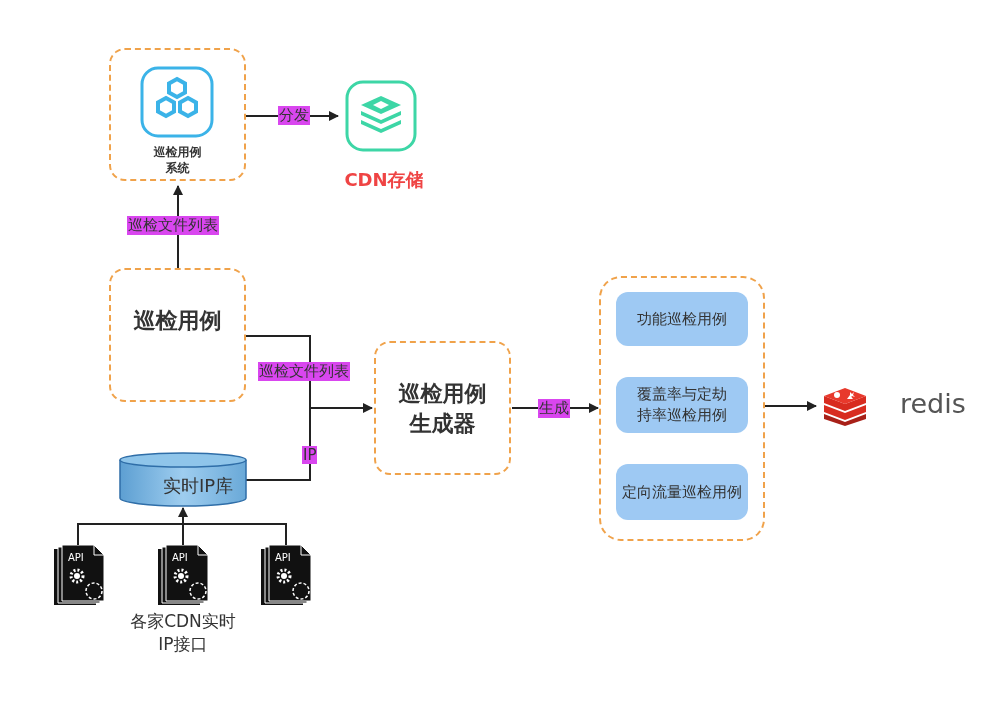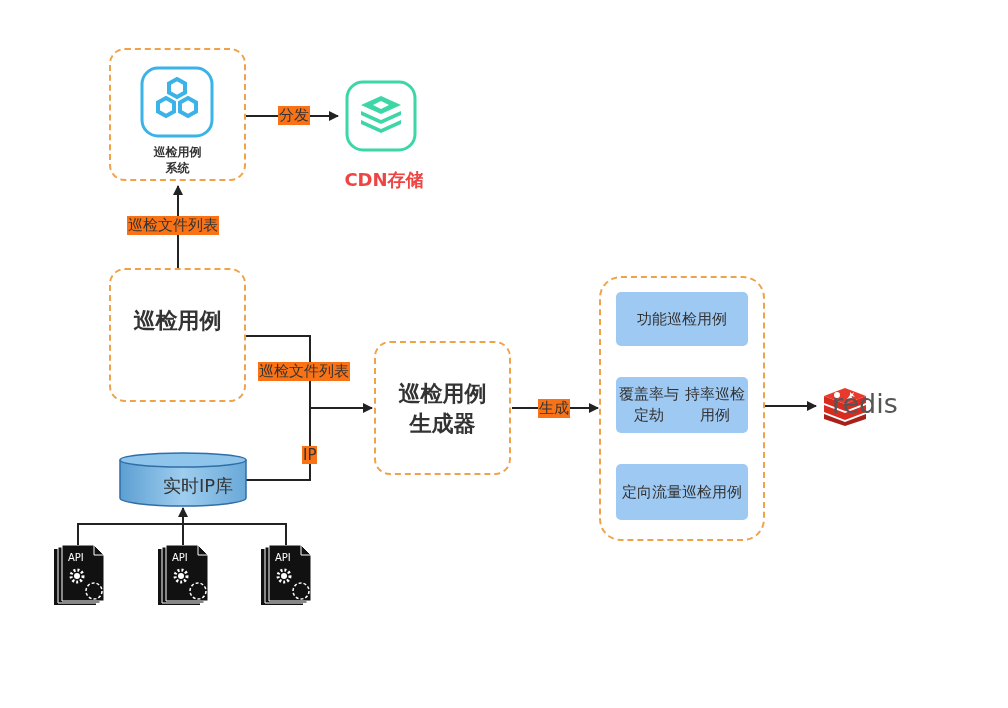--- a/index.html
+++ b/index.html
@@ -1,21 +1,21 @@
 <!DOCTYPE html>
 <html><head>
 <meta charset="utf-8">
 <style>
   html,body{margin:0;padding:0;background:#fff;}
   body{width:1008px;height:708px;position:relative;overflow:hidden;font-family:"DejaVu Sans",sans-serif;color:#333;}
   .abs{position:absolute;}
   .dash-box{position:absolute;border:2px dashed #f0a24a;border-radius:16px;box-sizing:border-box;background:#fff;}
   .bold-label{position:absolute;font-weight:bold;font-size:22px;color:#333;text-align:center;line-height:30px;}
-  .edge-label{position:absolute;font-size:15px;color:#333;background:#f97316;padding:0 1px;white-space:nowrap;}
-  .blue-card{position:absolute;background:#9ec9f3;border-radius:5px;font-size:15px;color:#333;text-align:center;display:flex;align-items:center;justify-content:center;line-height:21px;font-family:Liberation Serif, serif;}
+  .edge-label{position:absolute;font-size:15px;color:#333;background:#d946ef;padding:0 1px;white-space:nowrap;}
+  .blue-card{position:absolute;background:#9ec9f3;border-radius:12px;font-size:15px;color:#333;text-align:center;display:flex;align-items:center;justify-content:center;line-height:21px;font-family:Liberation Serif, serif;}
   svg.lines{position:absolute;left:0;top:0;}
 </style>
 </head>
 <body>
 
 <svg class="lines" width="1008" height="708">
   <defs>
     <marker id="arr" markerWidth="10" markerHeight="10" refX="9" refY="5" orient="auto" markerUnits="userSpaceOnUse">
       <path d="M0,0 L10,5 L0,10 z" fill="#222"></path>
     </marker>
@@ -76,39 +76,39 @@
   <div>巡检用例</div>
   <div>生成器</div>
 </div>
 
 <div class="edge-label" style="left:538px;top:399px;">生成</div>
 
 <div class="dash-box" style="left:599px;top:276px;width:166px;height:265px;border-radius:22px;"></div>
 <div class="blue-card" style="left:616px;top:292px;width:132px;height:54px;">
   <span>功能巡检用例</span>
 </div>
-<div class="blue-card" style="left:616px;top:377px;width:132px;height:56px;flex-direction:row;">
+<div class="blue-card" style="left:616px;top:377px;width:132px;height:56px;flex-direction:column;">
   <span>覆盖率与定劫</span>
   <span>持率巡检用例</span>
 </div>
 <div class="blue-card" style="left:616px;top:464px;width:132px;height:56px;flex-direction:row;">
   <span>定向流量巡检</span>
   <span>用例</span>
 </div>
 
 <svg class="abs" style="left:820px;top:386px;" width="50" height="40" viewBox="0 0 50 40">
   <path d="M4,28 L25,36 L46,28 L46,33 L25,40 L4,33 z" fill="#a82018"></path>
   <path d="M4,19 L25,27 L46,19 L46,26 L25,34 L4,26 z" fill="#d82c20"></path>
   <path d="M4,10 L25,18 L46,10 L46,17 L25,25 L4,17 z" fill="#d82c20"></path>
   <path d="M4,10 L25,2 L46,10 L25,18 z" fill="#e8392c"></path>
   <circle cx="17" cy="9" r="3" fill="#fff"></circle>
   <path d="M30,6 L32,8 L34,6 L33,9 L35,11 L32,10 L30,12 L30,9 z" fill="#fff"></path>
   <path d="M27,13 L33,13 L30,9 z" fill="#fff"></path>
 </svg>
-<div class="abs" style="left:832px;top:388px;font-size:27px;color:#555;">redis</div>
+<div class="abs" style="left:900px;top:388px;font-size:27px;color:#555;">redis</div>
 
 <svg class="abs" style="left:118px;top:452px;" width="130" height="58" viewBox="0 0 130 58">
   <defs>
     <linearGradient id="dbg" x1="0" y1="0" x2="1" y2="0">
       <stop offset="0" stop-color="#5d9fd2"></stop>
       <stop offset="0.5" stop-color="#9ecdef"></stop>
       <stop offset="1" stop-color="#6aa9d8"></stop>
     </linearGradient>
   </defs>
   <path d="M2,8 L2,46 A63,8 0 0 0 128,46 L128,8" fill="url(#dbg)" stroke="#2f6ea8" stroke-width="1.5"></path>
@@ -146,13 +146,15 @@
     <path d="M4,2 L36,2 L46,12 L46,58 L4,58 z" fill="#111" stroke="#fff" stroke-width="1"></path>
     <path d="M8,0 L40,0 L50,10 L50,56 L8,56 z" fill="#111" stroke="#fff" stroke-width="1"></path>
     <path d="M40,0 L40,10 L50,10" fill="none" stroke="#fff" stroke-width="1"></path>
     <text x="14" y="16" fill="#fff" font-size="10" font-family="DejaVu Sans, sans-serif">API</text>
     <circle cx="23" cy="31" r="6" fill="none" stroke="#fff" stroke-width="3" stroke-dasharray="2 2"></circle>
     <circle cx="23" cy="31" r="3" fill="#fff"></circle>
     <circle cx="40" cy="46" r="8" fill="none" stroke="#fff" stroke-width="1.5" stroke-dasharray="3 2"></circle>
   </svg>
 </div>
 <div class="abs" style="left:108px;top:610px;width:150px;text-align:center;font-size:17px;line-height:23px;color:#333;">
+  <div>各家CDN实时</div>
+  <div>IP接口</div>
 </div>
 
 </body></html>

